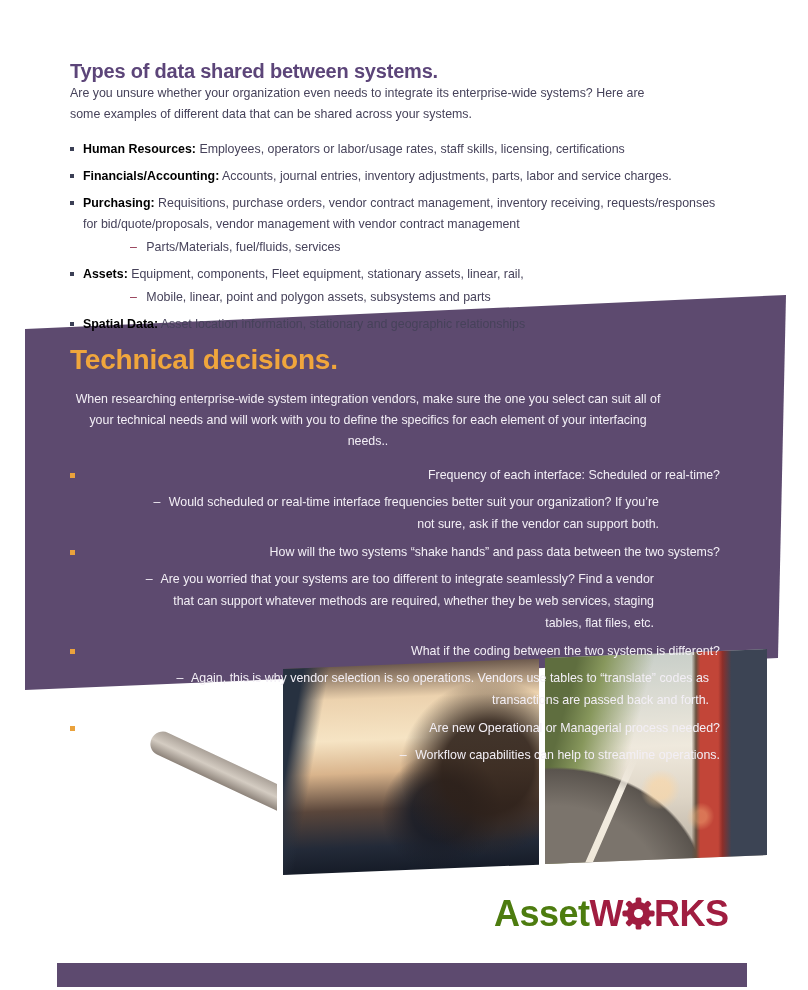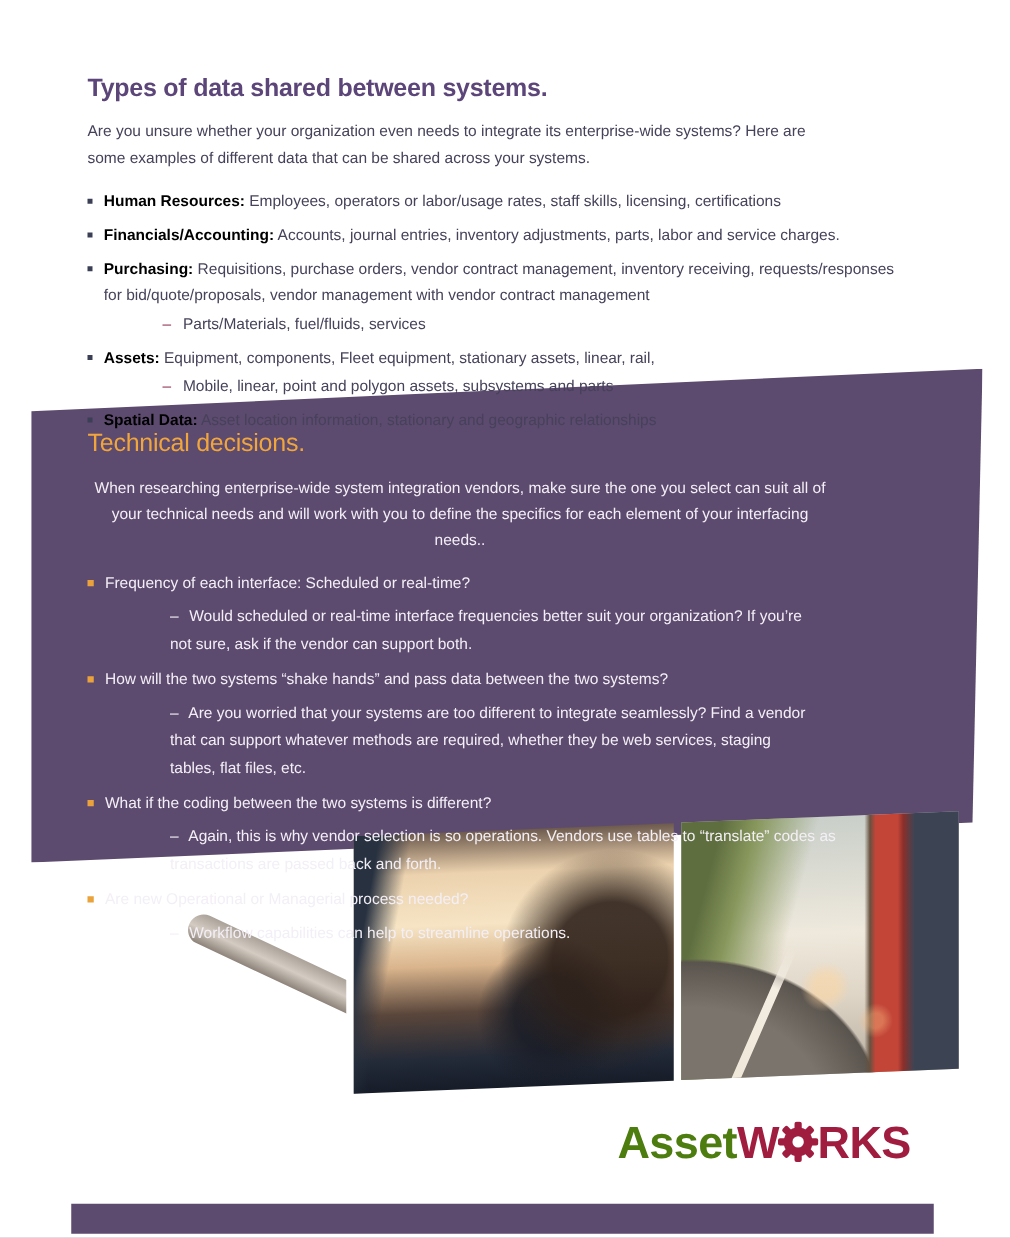--- a/index.html
+++ b/index.html
@@ -3,44 +3,44 @@
 <meta charset="utf-8">
 <style>
   * { margin:0; padding:0; box-sizing:border-box; }
   html,body { background:#ffffff; }
   #page {
     position:relative; width:808px; height:990px; background:#ffffff;
     overflow:hidden; font-family:"Liberation Sans", sans-serif;
   }
   
   .sec1 { position:absolute; left:70px; top:60px; width:680px; z-index:3; }
-  .h1 { font-size:20px; font-weight:bold; color:#5c4579; letter-spacing:-0.2px; margin-bottom:12px; }
+  .h1 { font-size:20px; font-weight:bold; color:#5c4579; letter-spacing:-0.2px; }
   .body-txt { font-size:12.4px; line-height:21px; color:#46425a; }
   .intro1 { max-width:602px; margin-bottom:14px; }
   ul.blist { list-style:none; }
   ul.blist > li { position:relative; padding-left:13px; margin-bottom:6px; max-width:660px; }
   ul.blist > li::before {
     content:""; position:absolute; left:0; top:8px; width:4px; height:4px; background:#3b3f55;
   }
   .blabel { font-weight:bold; color:#000000; }
   .sub { position:relative; padding-left:47px; margin:2px 0 2px 0; }
   .sub .dash { color:#8e2f4a; margin-right:6px; }
   
   .purple-band {
     position:absolute; left:0; top:0; width:808px; height:990px; z-index:1;
     background:#5d4a6f;
     -webkit-clip-path:polygon(25px 329px, 786px 295px, 778px 658px, 25px 690px);
     clip-path:polygon(25px 329px, 786px 295px, 778px 658px, 25px 690px);
   }
   .sec2 { position:absolute; left:70px; top:344px; width:680px; z-index:3; }
-  .h2 { font-size:20px; font-weight:normal; color:#f0a63c; letter-spacing:-0.2px; margin-bottom:13px; }
+  .h2 { font-size:28px; font-weight:bold; color:#f0a63c; letter-spacing:-0.2px; margin-bottom:13px; }
   .sec2 .body-txt { color:#f3eff6; }
   .intro2 { max-width:596px; margin-bottom:13px;text-align:center; }
   ul.blist2 { list-style:none; }
-  ul.blist2 > li { position:relative; padding-left:14px; margin-bottom:7px; max-width:650px; }
+  ul.blist2 > li { position:relative; padding-left:14px; margin-bottom:7px; max-width:650px;text-align:right; }
   ul.blist2 > li::before {
     content:""; position:absolute; left:0; top:8px; width:4.5px; height:4.5px; background:#eaa23c;
   }
   .sub2 { position:relative; padding-left:52px; margin:5px 0 6px 0; line-height:22px; }
   .sub2 .dash { color:#f3eff6; margin-right:5px; }
   
   .photo { position:absolute; z-index:2; transform:skewY(-2.31deg); transform-origin:top left; overflow:hidden; }
   .photo1 { left:25px;  top:679px; width:252px; height:206px;
     background:
       radial-gradient(circle 13px at 44% 55%, #776d62 0 5px, #d9cfc1 5.5px 8px, #978c7e 8.5px 13px, rgba(0,0,0,0) 14px),

